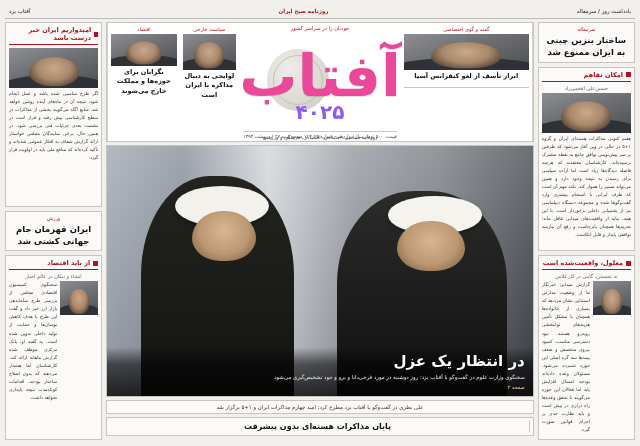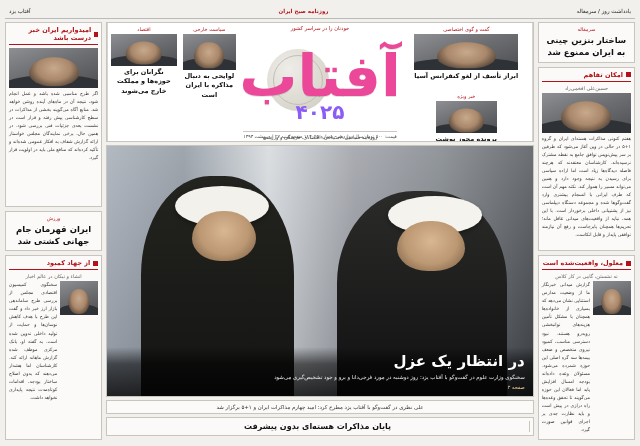--- a/index.html
+++ b/index.html
@@ -89,21 +89,21 @@
   .mast-left{
     width:132px;border-left:1px solid #d7d4cd;padding:3px;box-sizing:border-box;
     display:flex;flex-direction:row;gap:3px;
   }
   .mast-center{
     flex:1;position:relative;display:flex;flex-direction:column;
     align-items:center;justify-content:center;
   }
   .mast-right{
     width:132px;border-right:1px solid #d7d4cd;padding:3px;box-sizing:border-box;
-    display:flex;flex-direction:column;gap:3px;align-items:center;
+    display:flex;flex-direction:column;gap:3px;
   }
   .logo-wrap{
     position:relative;width:100%;height:100%;
     display:flex;align-items:center;justify-content:center;
   }
   .globe{
     position:absolute;left:28px;top:26px;width:62px;height:62px;
     border-radius:50%;
     background:radial-gradient(circle at 35% 32%,#eceae5 0%,#d7d3c9 60%,#c3bfb4 100%);
     opacity:.85;
@@ -264,28 +264,20 @@
         <div class="mast-right">
           <div>
             <div class="kicker">گفت و گوی اختصاصی</div>
             <div class="photo portrait" style="height:36px;">
               <div class="shoulders"></div>
               <div class="face"></div>
             </div>
             <div class="hl" style="font-size:6.5px;margin-top:2px;">ابراز تأسف از لغو کنفرانس آسیا</div>
           </div>
           <div class="rule"></div>
-          <div>
-            <div class="kicker">خبر ویژه</div>
-            <div class="photo portrait" style="height:32px;">
-              <div class="shoulders"></div>
-              <div class="face"></div>
-            </div>
-            <div class="hl" style="font-size:6.5px;margin-top:2px;">پرونده مجوز نوشت</div>
-          </div>
         </div>
 
         <div class="mast-center">
           <div class="mast-top-red">خودتان را در سراسر کشور</div>
           <div class="logo-wrap">
             <div class="globe"></div>
             <div style="position:relative;text-align:center;">
               <div class="aftab">آفتاب</div>
               <div class="aftab-sub">۴۰۲۵</div>
             </div>
@@ -361,21 +353,21 @@
       </div>
 
       <div class="box">
         <div class="kicker">ورزش</div>
         <div class="hl">ایران قهرمان جام جهانی کشتی شد</div>
       </div>
 
       <div class="box" style="flex:1">
         <div class="sec-head">
           <span class="sq"></span>
-          <span class="t">از جهاد کمبود</span>
+          <span class="t">از باید اقتصاد</span>
         </div>
         <div class="sub-head">انشاء و نیکان در عالم اخبار</div>
         <div class="mini">
           <div class="photo thumb">
             <div class="shoulders"></div>
             <div class="face"></div>
           </div>
           <div class="txt body">سخنگوی کمیسیون اقتصادی مجلس از بررسی طرح ساماندهی بازار ارز خبر داد و گفت این طرح با هدف کاهش نوسان‌ها و حمایت از تولید داخلی تدوین شده است. به گفته او، بانک مرکزی موظف شده گزارش ماهانه ارائه کند. کارشناسان اما هشدار می‌دهند که بدون اصلاح ساختار بودجه، اقدامات کوتاه‌مدت نتیجه پایداری نخواهد داشت.</div>
         </div>
       </div>

